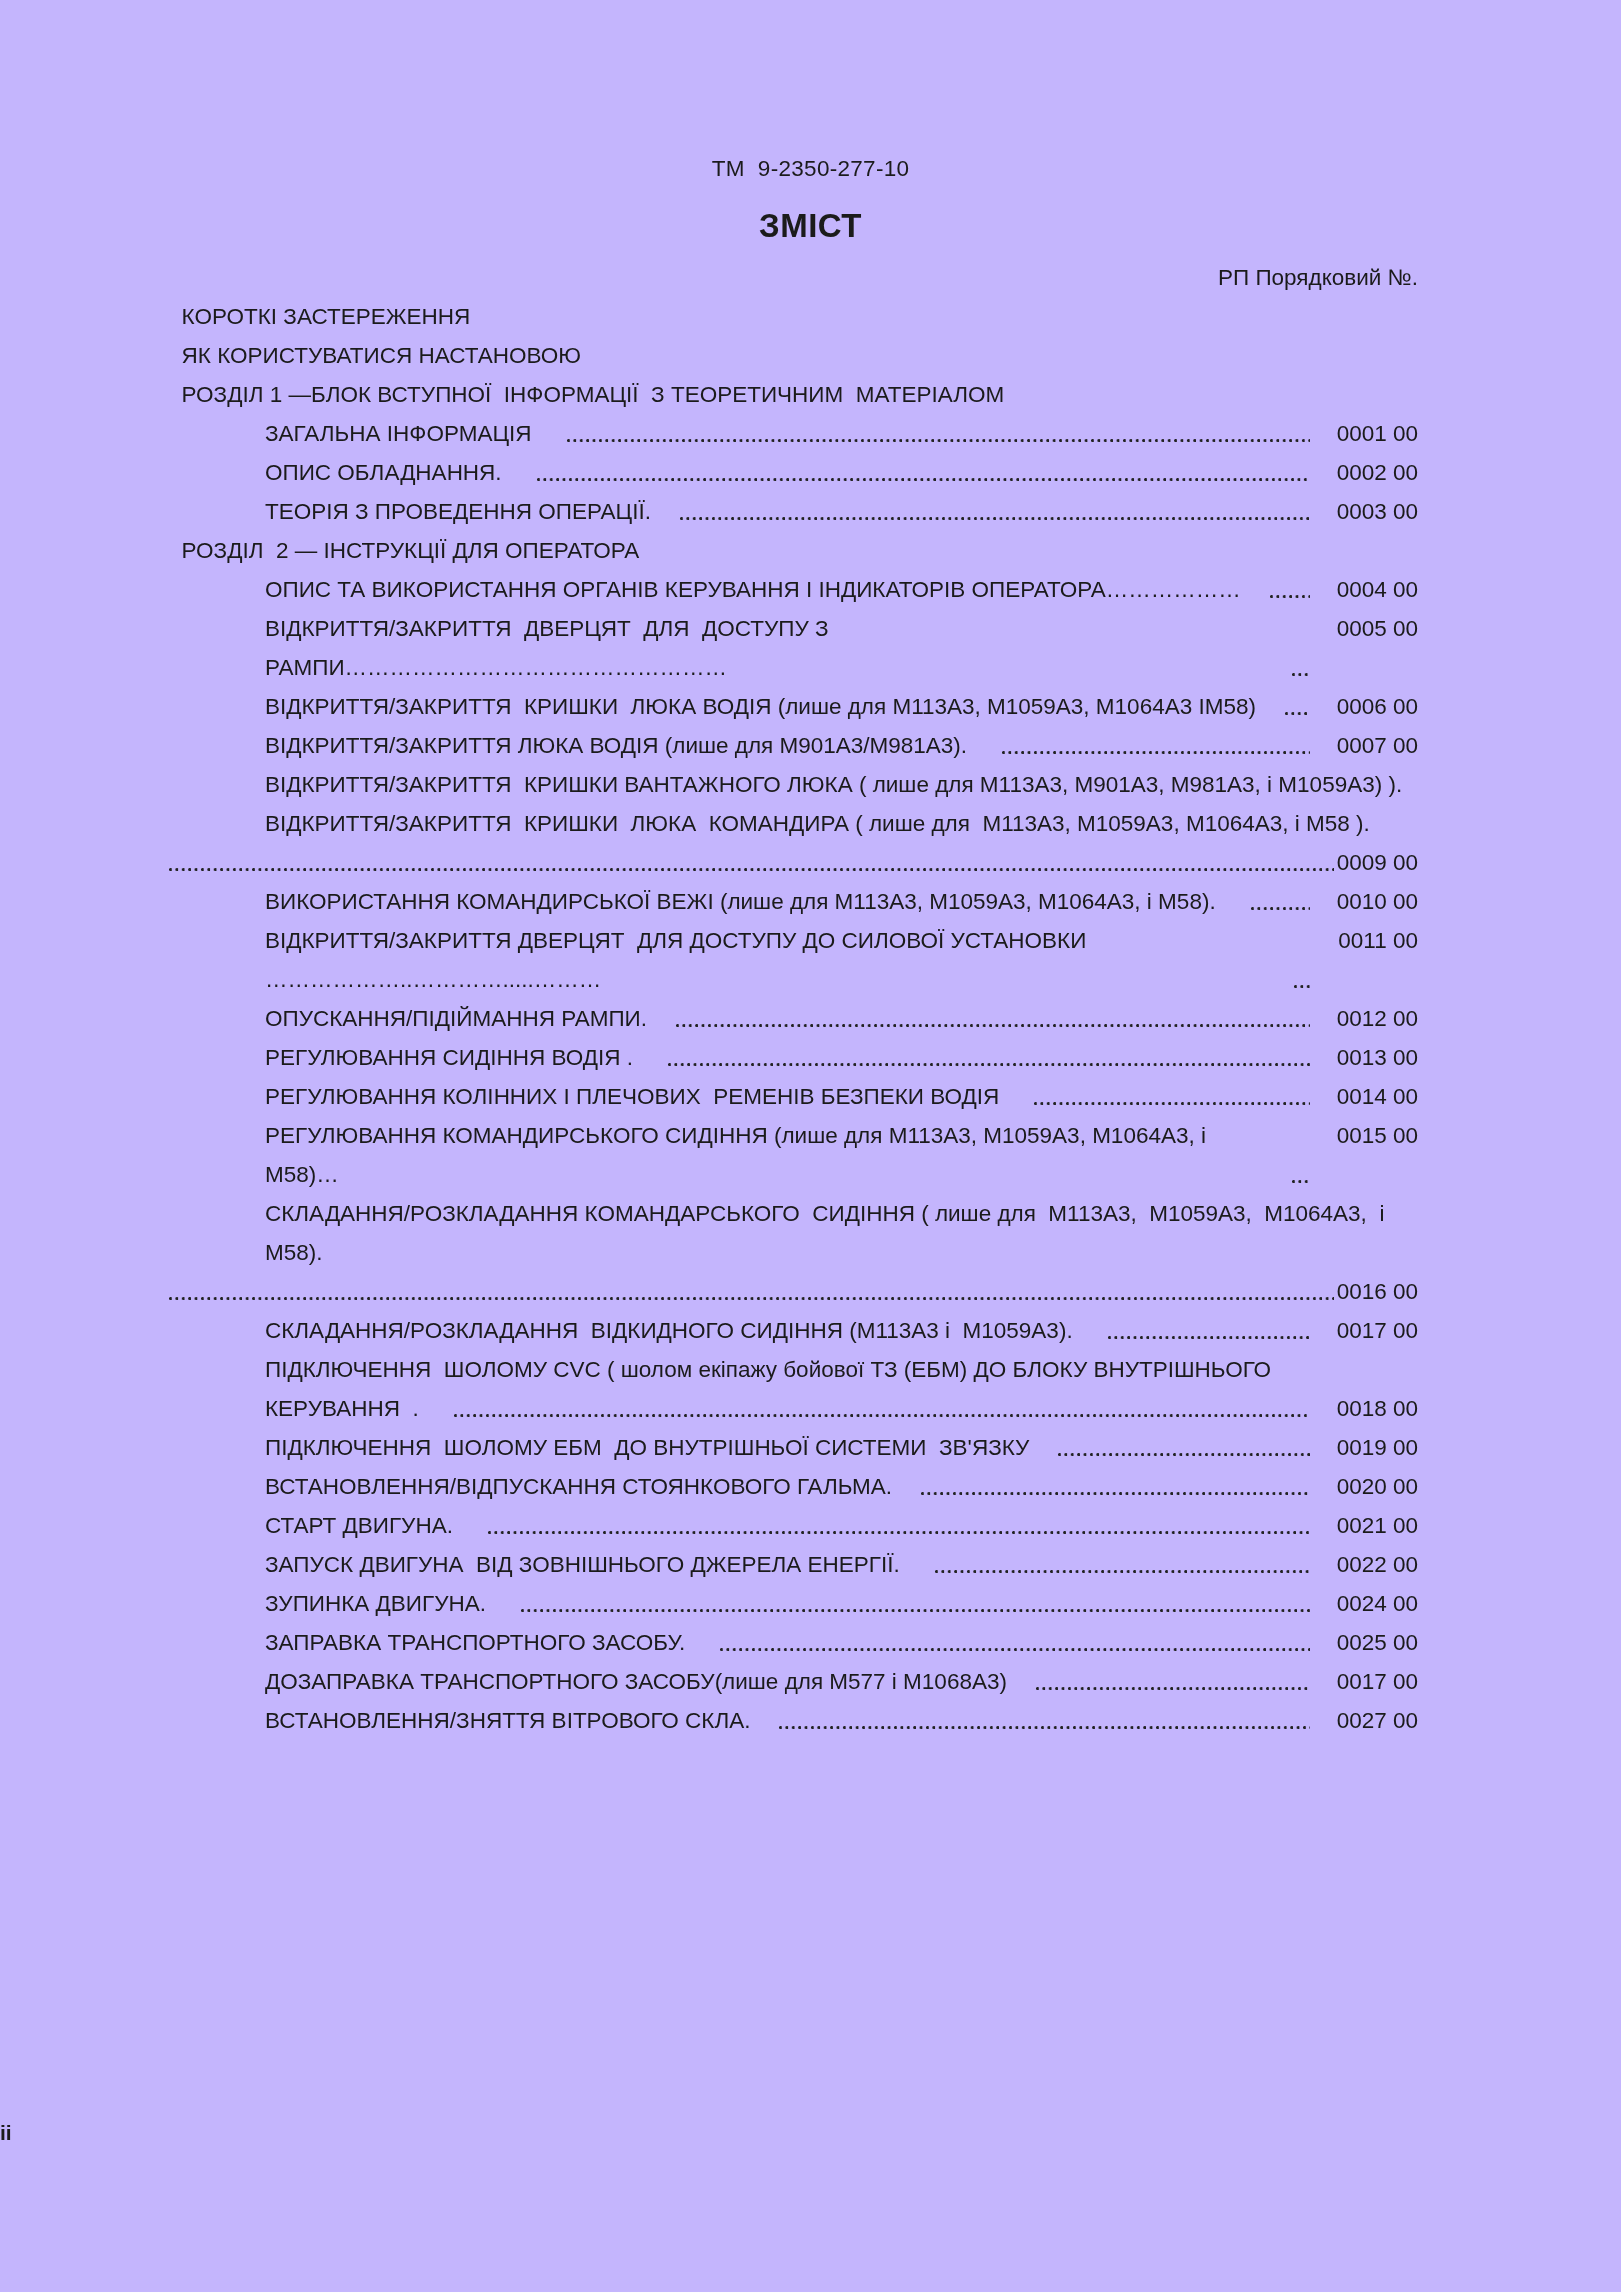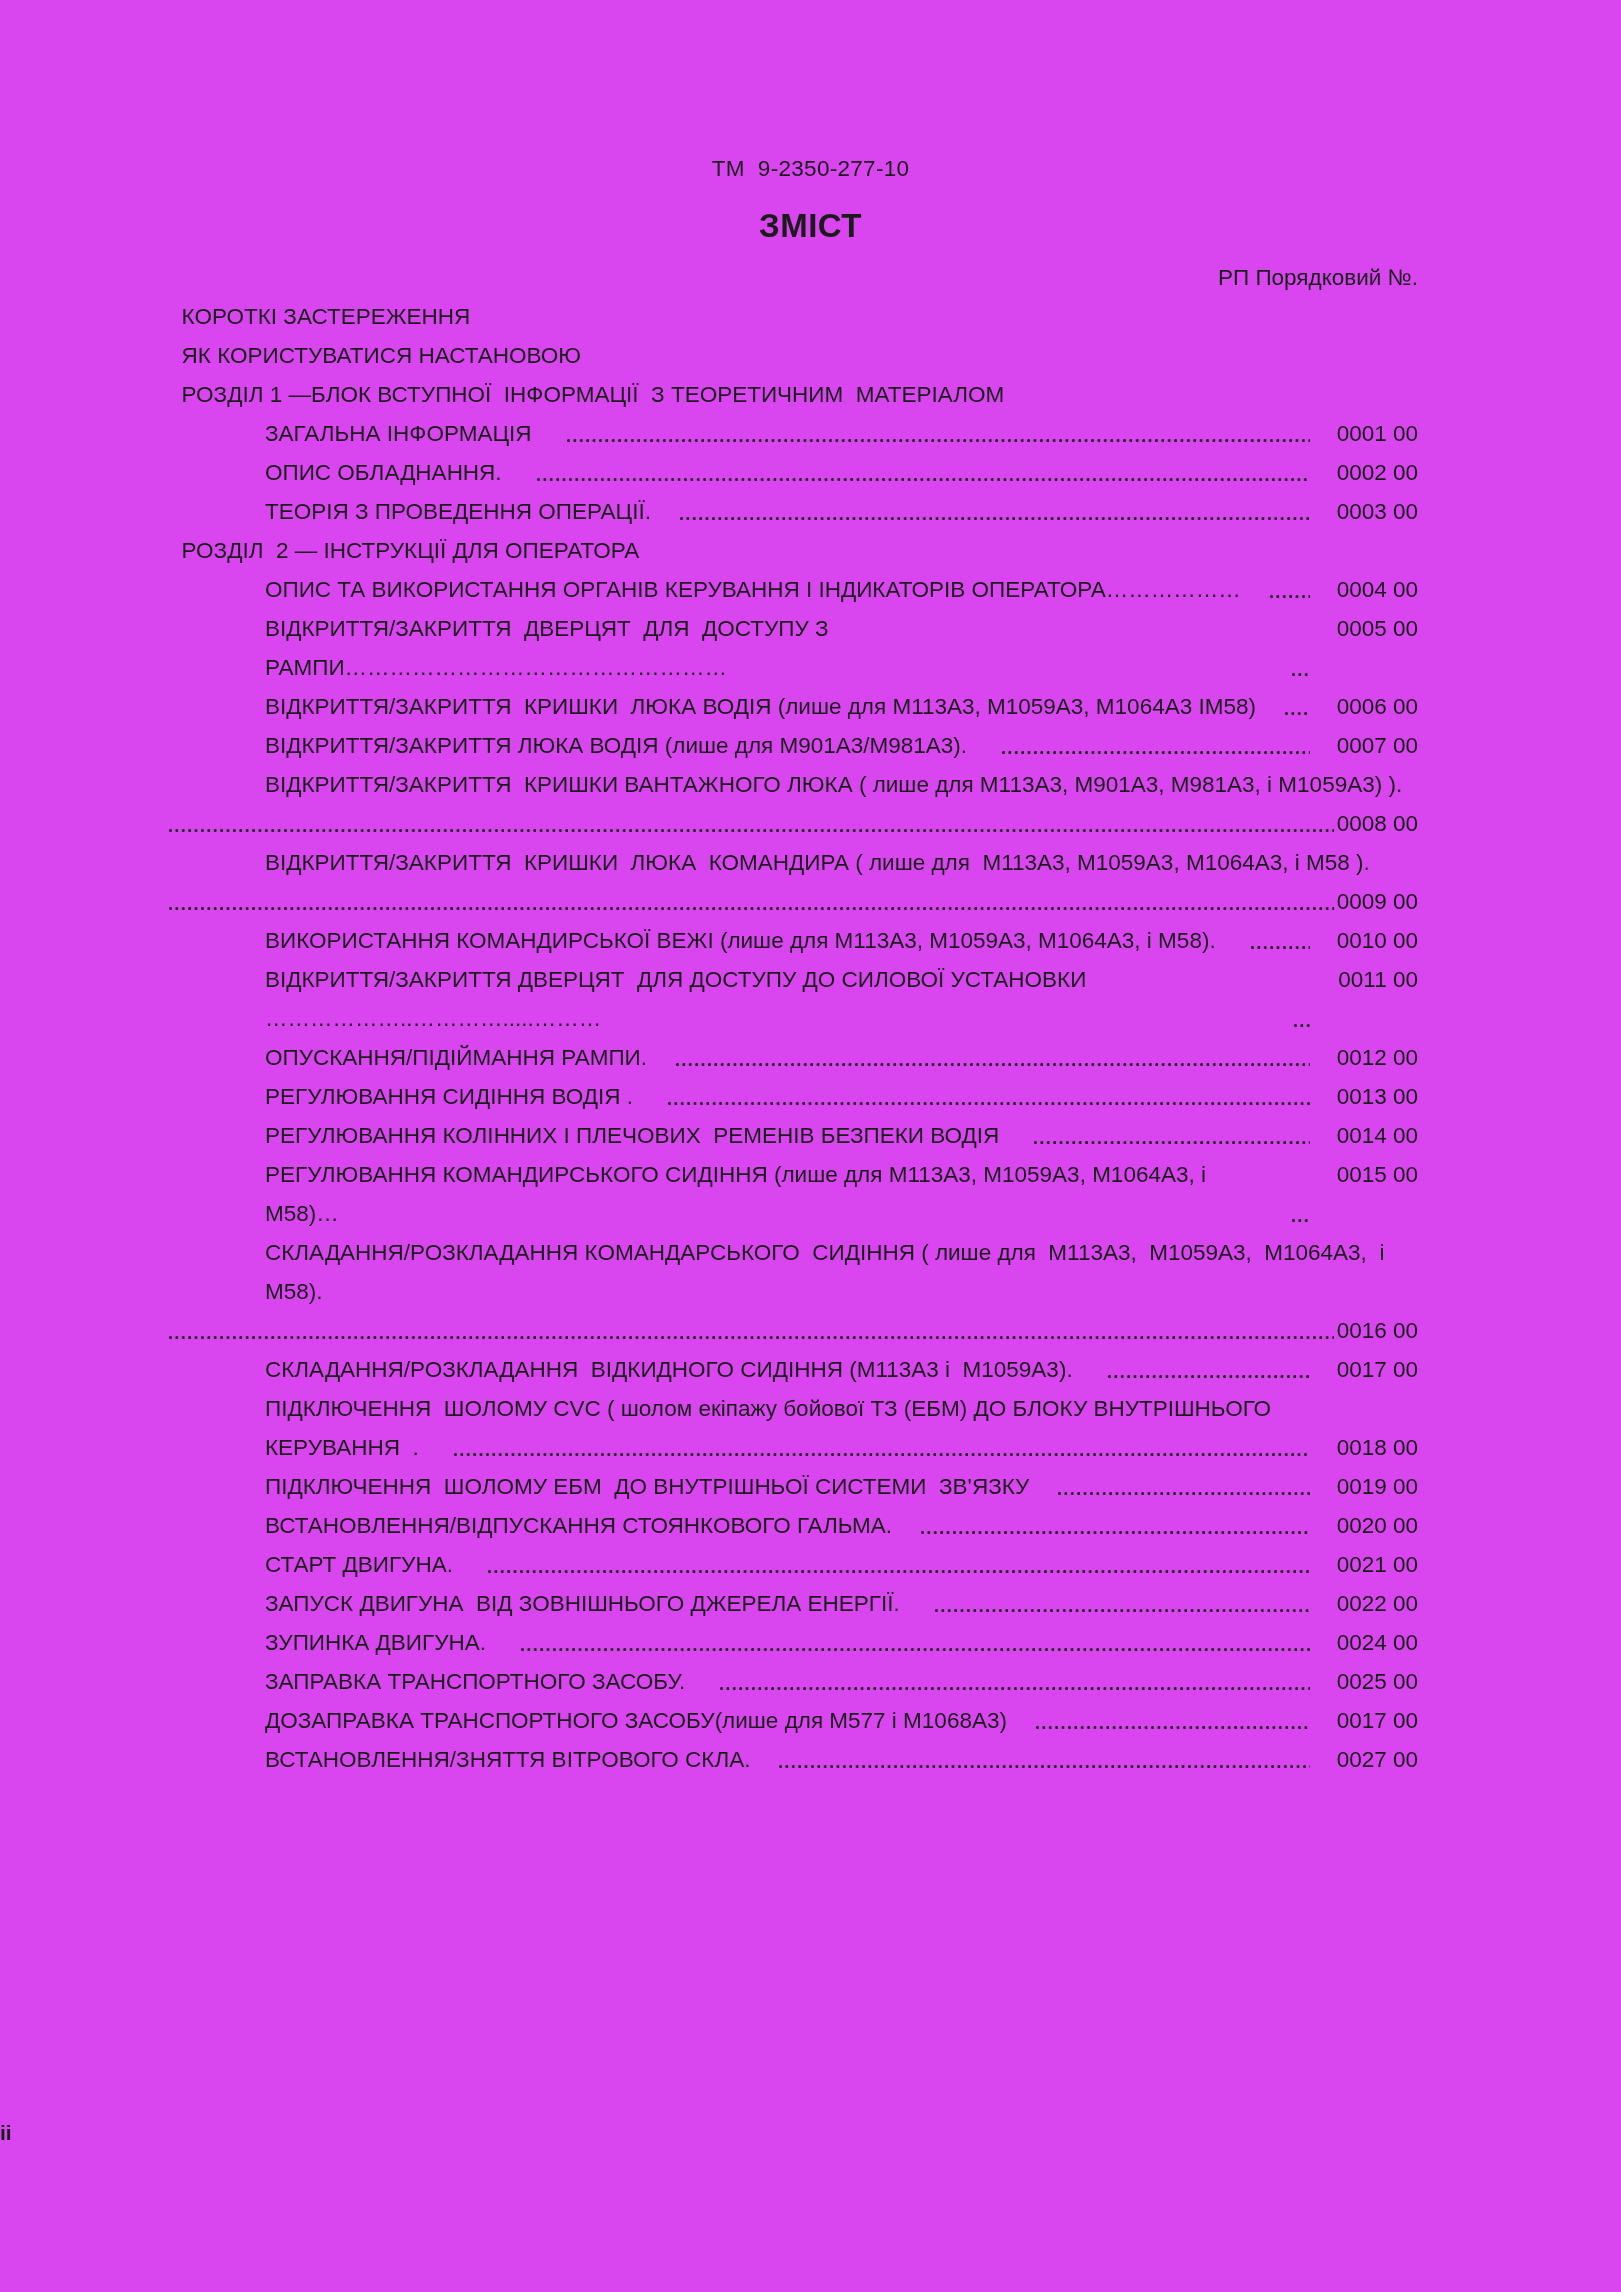--- a/index.html
+++ b/index.html
@@ -4,21 +4,21 @@
 <style>
   html, body {
     margin: 0;
     padding: 0;
     background: #ffffff;
   }
   .page {
     position: relative;
     width: 1621px;
     height: 2293px;
-    background: #d946ef;
+    background: #c4b5fd;
     color: #1b1b1b;
     font-family: "Liberation Sans", "DejaVu Sans", sans-serif;
     overflow: hidden;
   }
   .doc-number {
     position: absolute;
     top: 156px;
     left: 0;
     width: 100%;
     text-align: center;
@@ -136,24 +136,20 @@
         <span class="pg">0006 00</span>
       </div>
       <div class="row lvl1">
         <span class="t">ВІДКРИТТЯ/ЗАКРИТТЯ ЛЮКА ВОДІЯ (лише для М901А3/М981А3). </span>
         <span class="leader"></span>
         <span class="pg">0007 00</span>
       </div>
       <div class="row lvl1">
         <span class="t">ВІДКРИТТЯ/ЗАКРИТТЯ  КРИШКИ ВАНТАЖНОГО ЛЮКА ( лише для М113А3, М901А3, М981А3, і М1059А3) ).</span>
       </div>
-      <div class="row controw">
-        <span class="leader"></span>
-        <span class="pg">0008 00</span>
-      </div>
       <div class="row lvl1">
         <span class="t">ВІДКРИТТЯ/ЗАКРИТТЯ  КРИШКИ  ЛЮКА  КОМАНДИРА ( лише для  М113А3, М1059А3, М1064А3, і М58 ).</span>
       </div>
       <div class="row controw">
         <span class="leader"></span>
         <span class="pg">0009 00</span>
       </div>
       <div class="row lvl1">
         <span class="t">ВИКОРИСТАННЯ КОМАНДИРСЬКОЇ ВЕЖІ (лише для М113А3, М1059А3, М1064А3, і М58). </span>
         <span class="leader"></span>

